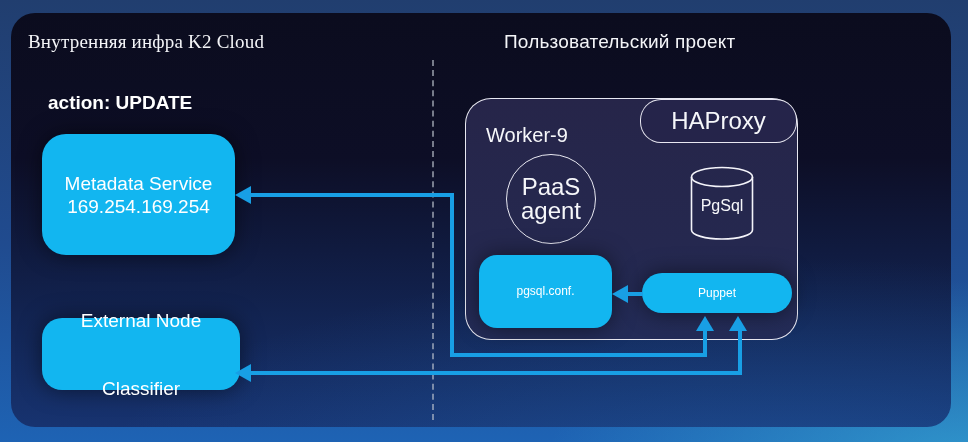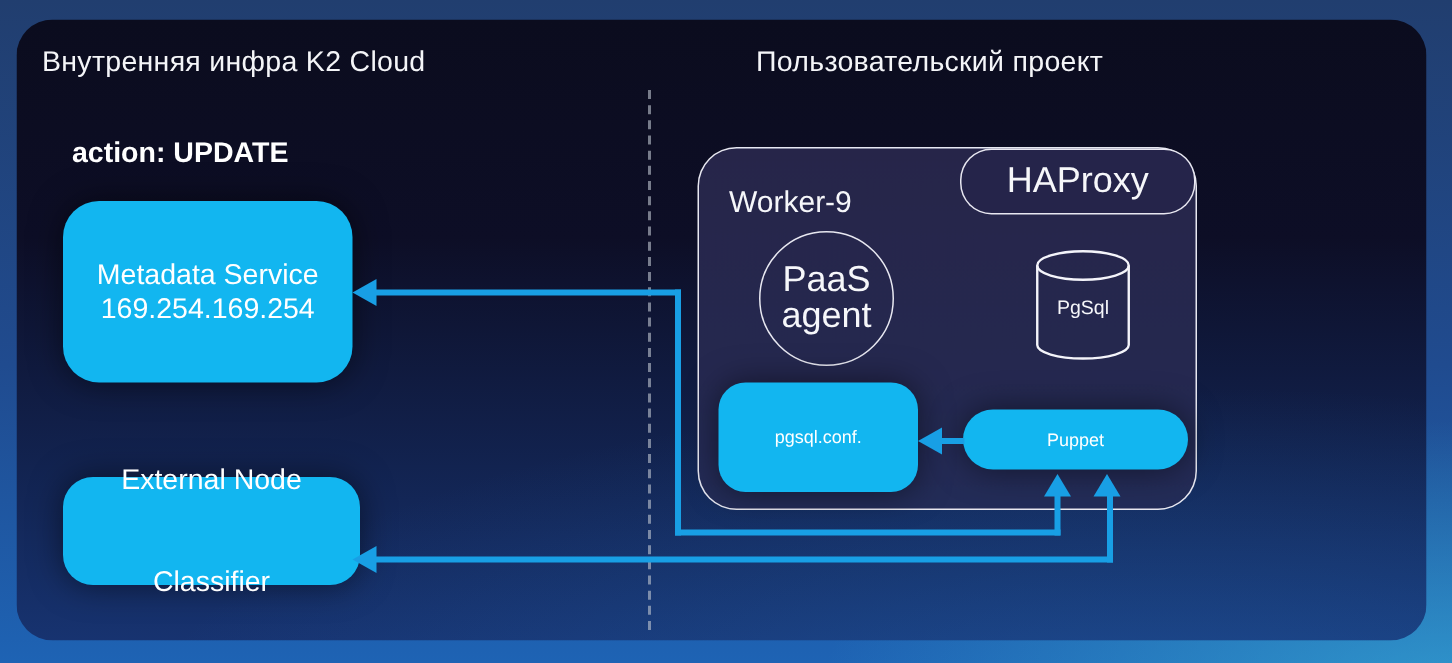--- a/index.html
+++ b/index.html
@@ -62,21 +62,21 @@
     left:506px; top:154px; width:88px; height:88px;
     border:1.5px solid rgba(248,248,255,0.92);
     border-radius:50%;
     display:flex; flex-direction:column; align-items:center; justify-content:center;
     color:#f6f7fa; text-align:center;
   }
   .paas .ln{font-size:24px; line-height:24px;}
   .cyl{left:690px; top:166px;}
   .cyl-label{
     left:690px; top:197px; width:64px;
-    color:#f6f7fa; font-size:13px; text-align:center;
+    color:#f6f7fa; font-size:16px; text-align:center;
   }
   .divider{
     left:432px; top:60px; height:360px; width:0;
     border-left:2px dashed rgba(192,198,208,0.6);
   }
   .seg{position:absolute; background:#189fe5;}
   .arrow-left{
     position:absolute; width:0; height:0;
     border-top:9px solid transparent;
     border-bottom:9px solid transparent;
@@ -88,21 +88,21 @@
     border-right:9px solid transparent;
     border-bottom:15px solid #189fe5;
   }
 </style>
 </head>
 <body>
 
 <div class="stage">
   <div class="panel abs"></div>
 
-  <div class="title abs" style="left:28px; top:31px;">Внутренняя инфра K2 Cloud</div>
+  <div class="title abs" style="left:28px; top:31px;font-family:Liberation Serif, serif;">Внутренняя инфра K2 Cloud</div>
   <div class="title abs" style="left:504px; top:31px;">Пользовательский проект</div>
   <div class="action abs" style="left:48px; top:92px;">action: UPDATE</div>
 
   <div class="divider abs"></div>
 
   <div class="worker abs"></div>
   <div class="worker-label abs">Worker-9</div>
   <div class="haproxy abs">
     <span>HAProxy</span>
   </div>

